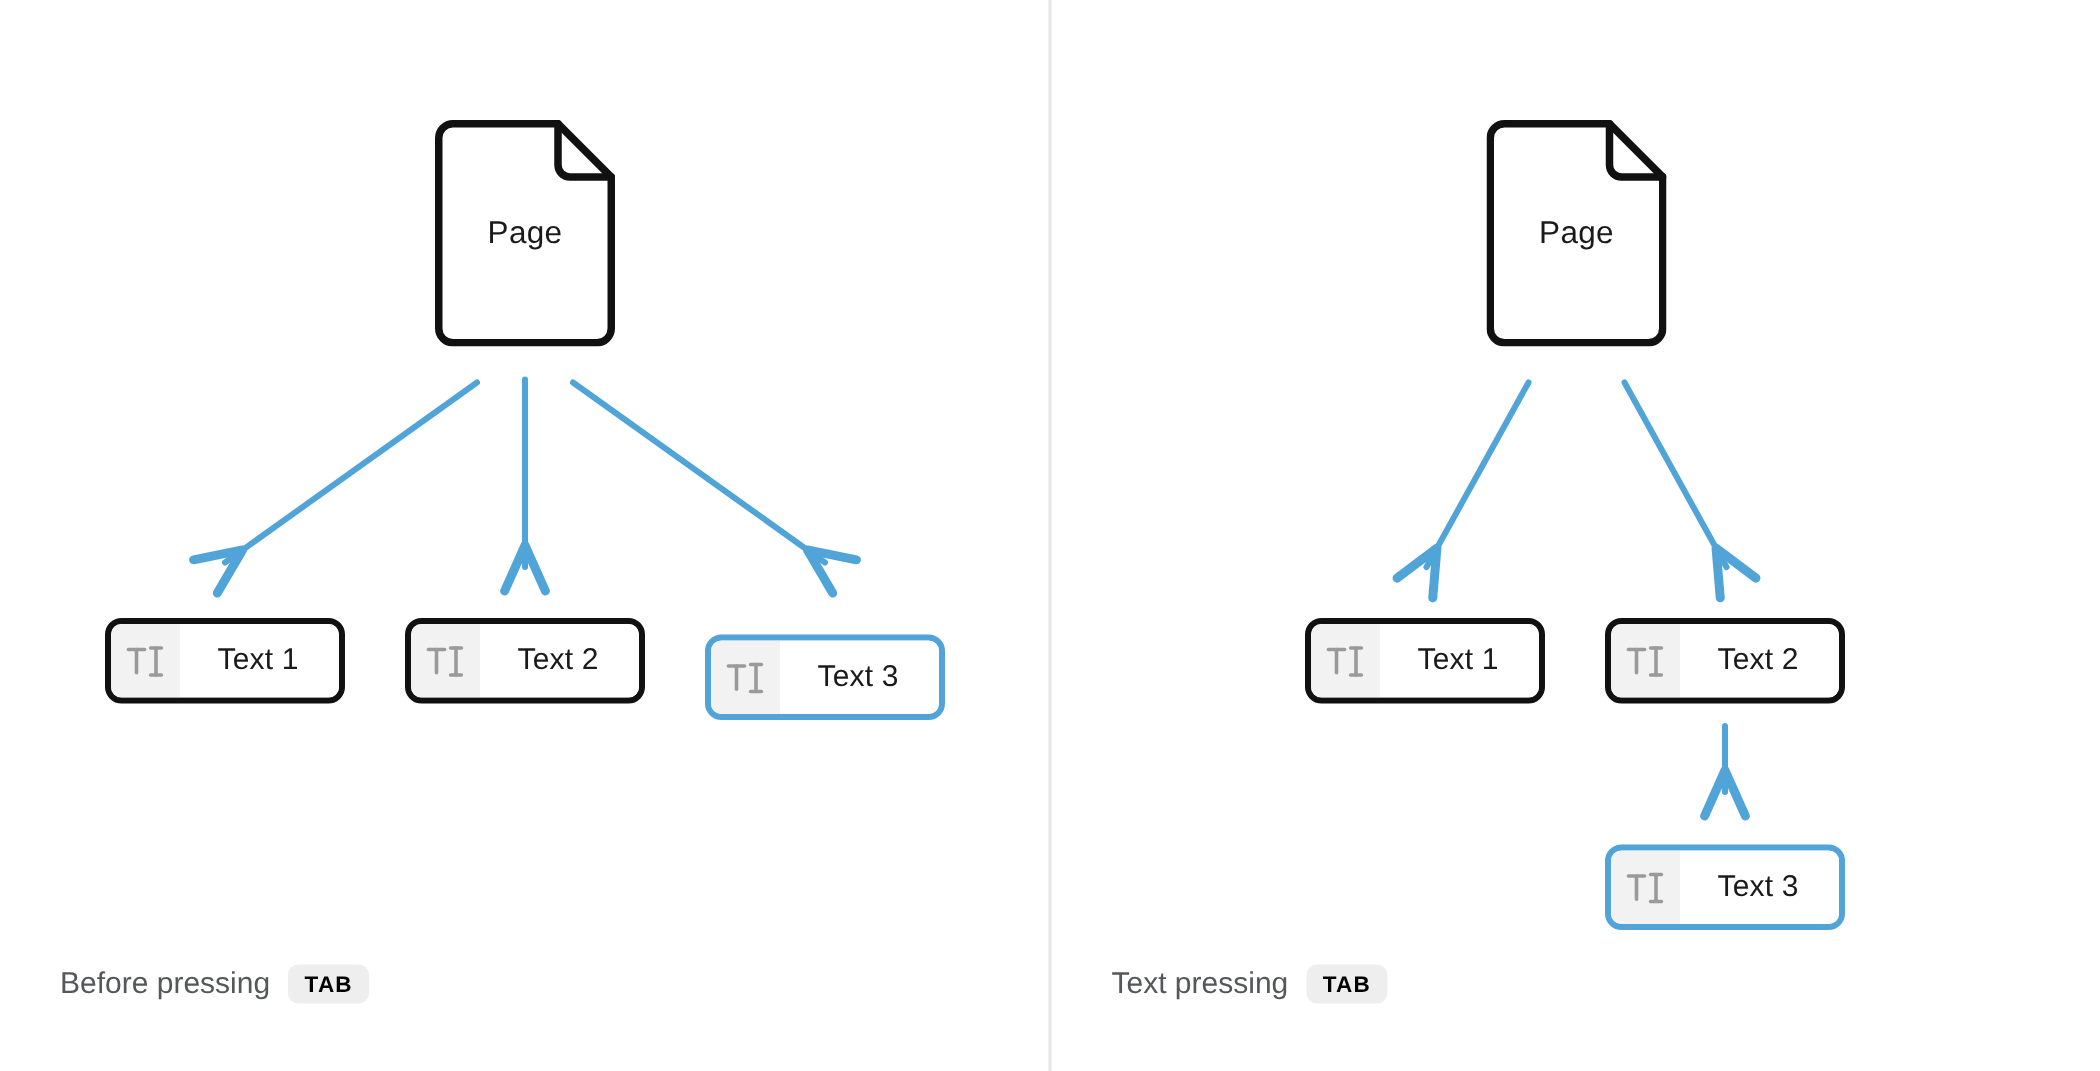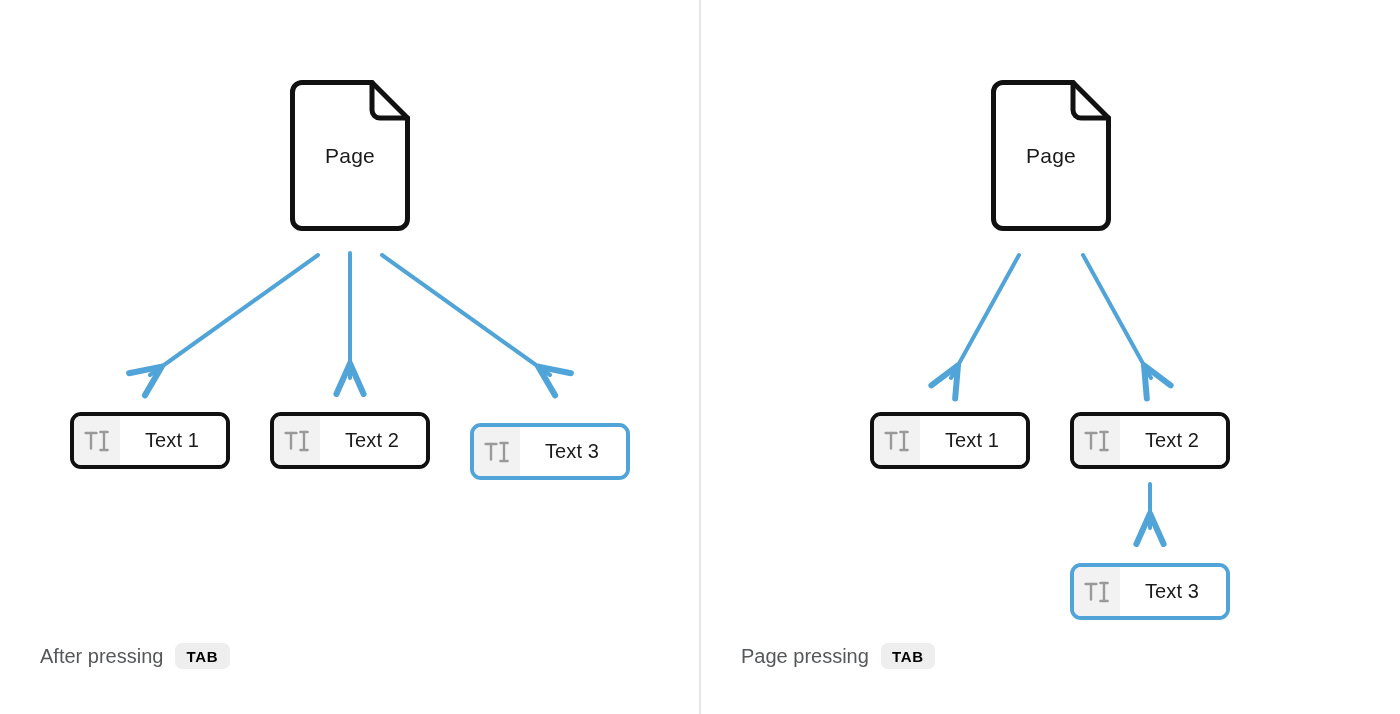--- a/index.html
+++ b/index.html
@@ -204,21 +204,21 @@
             <path d="M16.4,3 L23.6,3"></path>
             <path d="M20,3 L20,21"></path>
             <path d="M16.4,21 L23.6,21"></path>
           </g>
         </svg>
       </span>
       <span class="label-cell">Text 3</span>
     </div>
 
     <div class="caption" style="left:40px; top:643px;">
-      <span class="cap-text">After pressing</span>
+      <span class="cap-text">Before pressing</span>
       <span class="key">TAB</span>
     </div>
   </div>
 
   <div class="divider"></div>
 
   <div class="panel right">
 
     <svg class="arrows" width="699" height="714" viewBox="0 0 699 714">
       <defs>
@@ -282,18 +282,18 @@
             <path d="M16.4,3 L23.6,3"></path>
             <path d="M20,3 L20,21"></path>
             <path d="M16.4,21 L23.6,21"></path>
           </g>
         </svg>
       </span>
       <span class="label-cell">Text 3</span>
     </div>
 
     <div class="caption" style="left:40px; top:643px;">
-      <span class="cap-text">Page pressing</span>
+      <span class="cap-text">Text pressing</span>
       <span class="key">TAB</span>
     </div>
   </div>
 
 </div>
 
 </body></html>

